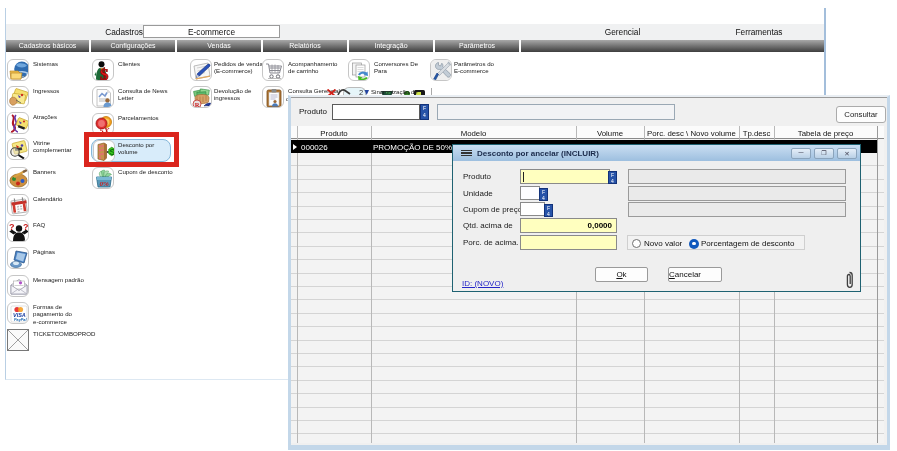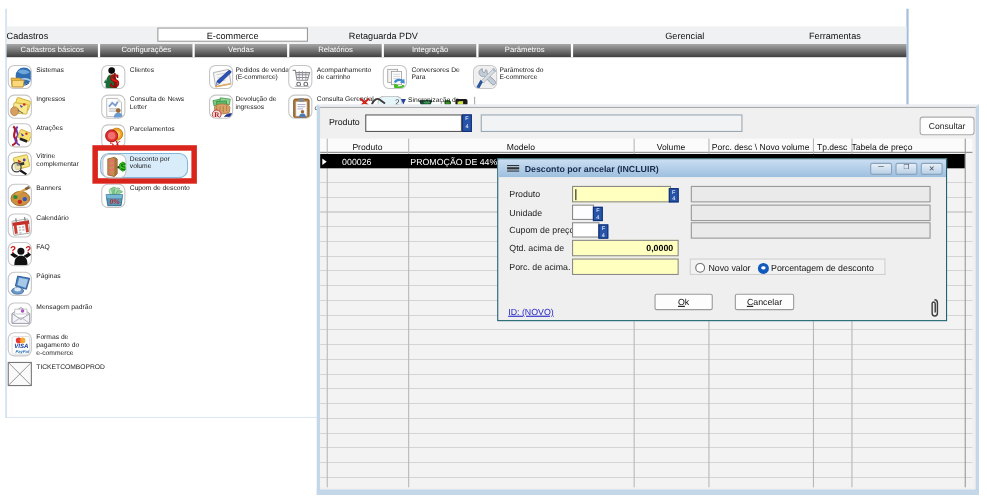--- a/index.html
+++ b/index.html
@@ -11,23 +11,22 @@
 .ic svg{position:absolute;left:0;top:0}
 svg{display:block}
 </style>
 </head>
 <body>
 
 <div class="abs" id="mainwin" style="left:5px;top:8px;width:821px;height:372px;border:1px solid #b9cfe4;border-right:2px solid #a3bedb;border-top:none;border-bottom:1px solid #dde8f2;background:#fff">
 
 
   <div class="abs" style="left:0;top:16px;width:100%;height:16px;background:#f0f1f2">
-    <div class="abs" style="left:0;top:0;width:137px;text-align:left;font-size:8.3px;line-height:16px;color:#111">Cadastros</div>
+    <div class="abs" style="left:0;top:0;width:137px;text-align:right;font-size:8.3px;line-height:16px;color:#111">Cadastros</div>
     <div class="abs" style="left:137px;top:1px;width:137px;height:13px;background:#fff;border:1px solid #9a9a9a;text-align:center;font-size:8.3px;line-height:13px;color:#111">E-commerce</div>
-    <div class="abs" style="left:274px;top:0;width:137px;text-align:center;font-size:8.3px;line-height:16px;color:#111">Retaguarda PDV</div>
     <div class="abs" style="left:548px;top:0;width:137px;text-align:center;font-size:8.3px;line-height:16px;color:#111">Gerencial</div>
     <div class="abs" style="left:685px;top:0;width:136px;text-align:center;font-size:8.3px;line-height:16px;color:#111">Ferramentas</div>
   </div>
 
   <div class="abs" style="left:0;top:32px;width:100%;height:11.5px;background:linear-gradient(#a8a8a8,#3e3e3e)">
     <div class="abs" style="left:83px;top:0;width:1.5px;height:100%;background:#fff"></div>
     <div class="abs" style="left:169px;top:0;width:1.5px;height:100%;background:#fff"></div>
     <div class="abs" style="left:255px;top:0;width:1.5px;height:100%;background:#fff"></div>
     <div class="abs" style="left:341px;top:0;width:1.5px;height:100%;background:#fff"></div>
     <div class="abs" style="left:427px;top:0;width:1.5px;height:100%;background:#fff"></div>
@@ -373,26 +372,26 @@
   <div class="abs" style="left:545px;top:9px;width:50px;height:17px;background:#fdfdfd;border:1px solid #ababab;border-radius:3px;text-align:center;font-size:7.8px;line-height:16px;color:#222">Consultar</div>
 
   <div class="abs" id="grid" style="left:0px;top:29px;width:593px;height:317px;background:#f3f3f3">
 
     <div class="abs" style="left:0;top:0;width:100%;height:13px;background:#fbfbfb;border-bottom:1px solid #8a8a8a"></div>
     <div class="abs" style="left:6px;top:3px;width:74px;text-align:center;font-size:7.8px;color:#111">Produto</div>
     <div class="abs" style="left:80px;top:3px;width:205px;text-align:center;font-size:7.8px;color:#111">Modelo</div>
     <div class="abs" style="left:285px;top:3px;width:68px;text-align:center;font-size:7.8px;color:#111">Volume</div>
     <div class="abs" style="left:353px;top:3px;width:95px;text-align:center;font-size:7.8px;color:#111">Porc. desc \ Novo volume</div>
     <div class="abs" style="left:448px;top:3px;width:35px;text-align:center;font-size:7.8px;color:#111">Tp.desc</div>
-    <div class="abs" style="left:483px;top:3px;width:103px;text-align:left;font-size:7.8px;color:#111">Tabela de preço</div>
+    <div class="abs" style="left:483px;top:3px;width:103px;text-align:center;font-size:7.8px;color:#111">Tabela de preço</div>
 
     <div class="abs" style="left:0;top:14px;width:586px;height:13px;background:#000;z-index:3">
       <div class="abs" style="left:2px;top:3.5px;width:0;height:0;border-left:4px solid #fff;border-top:3px solid transparent;border-bottom:3px solid transparent"></div>
-      <div class="abs" style="left:20px;top:2.5px;font-size:8px;color:#fff">000026</div>
-      <div class="abs" style="left:82px;top:2.5px;font-size:8px;color:#fff">PROMOÇÃO DE 44%</div>
+      <div class="abs" style="left:10px;top:2.5px;font-size:8px;color:#fff">000026</div>
+      <div class="abs" style="left:82px;top:2.5px;font-size:8px;color:#fff">PROMOÇÃO DE 50%</div>
     </div>
 
     <div class="abs" style="left:0;top:27px;width:593px;height:290px;background:repeating-linear-gradient(to bottom,#f3f3f3 0px,#f3f3f3 12.4px,#d4d4d4 12.4px,#d4d4d4 13.4px)"></div>
 
     <div class="abs" style="left:6px;top:0;width:1px;height:317px;background:#b8b8b8"></div>
     <div class="abs" style="left:80px;top:0;width:1px;height:317px;background:#b8b8b8"></div>
     <div class="abs" style="left:285px;top:0;width:1px;height:317px;background:#b8b8b8"></div>
     <div class="abs" style="left:353px;top:0;width:1px;height:317px;background:#b8b8b8"></div>
     <div class="abs" style="left:448px;top:0;width:1px;height:317px;background:#b8b8b8"></div>
     <div class="abs" style="left:483px;top:0;width:1px;height:317px;background:#b8b8b8"></div>
@@ -438,19 +437,19 @@
   <div class="abs" style="left:174px;top:90px;width:178px;height:15px;background:#f2f2f2;border:1px solid #cfcfcf">
     <div class="abs" style="left:4px;top:2.5px;width:9px;height:9px;border:1px solid #707070;border-radius:50%;background:#fff"></div>
     <div class="abs" style="left:16px;top:3px;font-size:8px;color:#111">Novo valor</div>
     <div class="abs" style="left:61px;top:2.5px;width:10px;height:10px;border-radius:50%;background:#1159bd">
         <div class="abs" style="left:3.2px;top:3.2px;width:3.6px;height:3.6px;border-radius:50%;background:#fff"></div>
       </div>
     <div class="abs" style="left:73px;top:3px;font-size:8px;color:#111">Porcentagem de desconto</div>
   </div>
 
   <div class="abs" style="left:142px;top:122px;width:53px;height:15px;background:#fdfdfd;border:1px solid #9a9a9a;border-radius:2px;text-align:center;font-size:8px;line-height:14px;color:#111"><span style="text-decoration:underline">O</span>k</div>
-  <div class="abs" style="left:215px;top:122px;width:54px;height:15px;background:#fdfdfd;border:1px solid #9a9a9a;border-radius:2px;text-align:center;font-size:8px;line-height:14px;color:#111"><span style="text-decoration:underline">C</span>ancelar</div>
+  <div class="abs" style="left:215px;top:122px;width:54px;height:15px;background:#fdfdfd;border:1px solid #9a9a9a;border-radius:2px;font-size:8px;line-height:14px;color:#111"><span style="text-decoration:underline">C</span>ancelar</div>
   <div class="abs" style="left:9px;top:134px;font-size:8px;color:#2525c8;text-decoration:underline">ID: (NOVO)</div>
 
   <svg class="abs" style="left:392px;top:126px" width="9" height="18" viewBox="0 0 9 18">
     <path d="M4.5 1.5 C6.3 1.5 7.2 2.6 7.2 4.2 L7.2 13.5 C7.2 15.3 6.3 16.3 4.8 16.3 C3.3 16.3 2.4 15.3 2.4 13.5 L2.4 5.2 C2.4 4.2 3 3.5 3.8 3.5 C4.6 3.5 5.2 4.2 5.2 5.2 L5.2 13" fill="none" stroke="#3f3f3f" stroke-width="1.3"></path>
   </svg>
 </div>
 
 </body></html>

